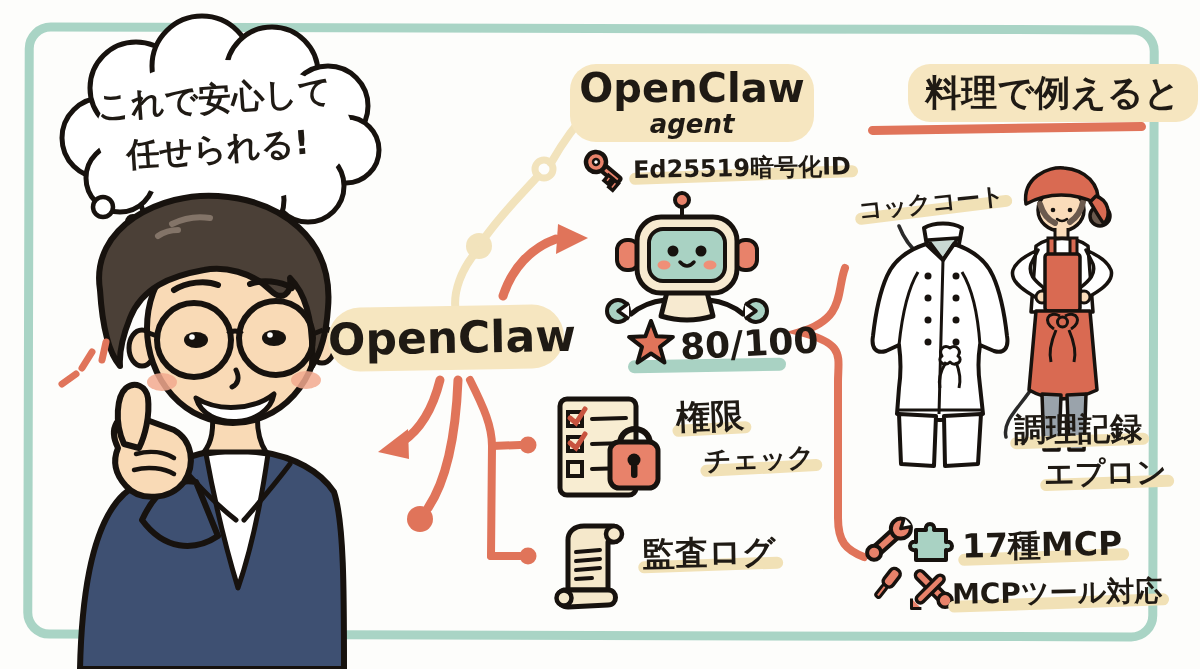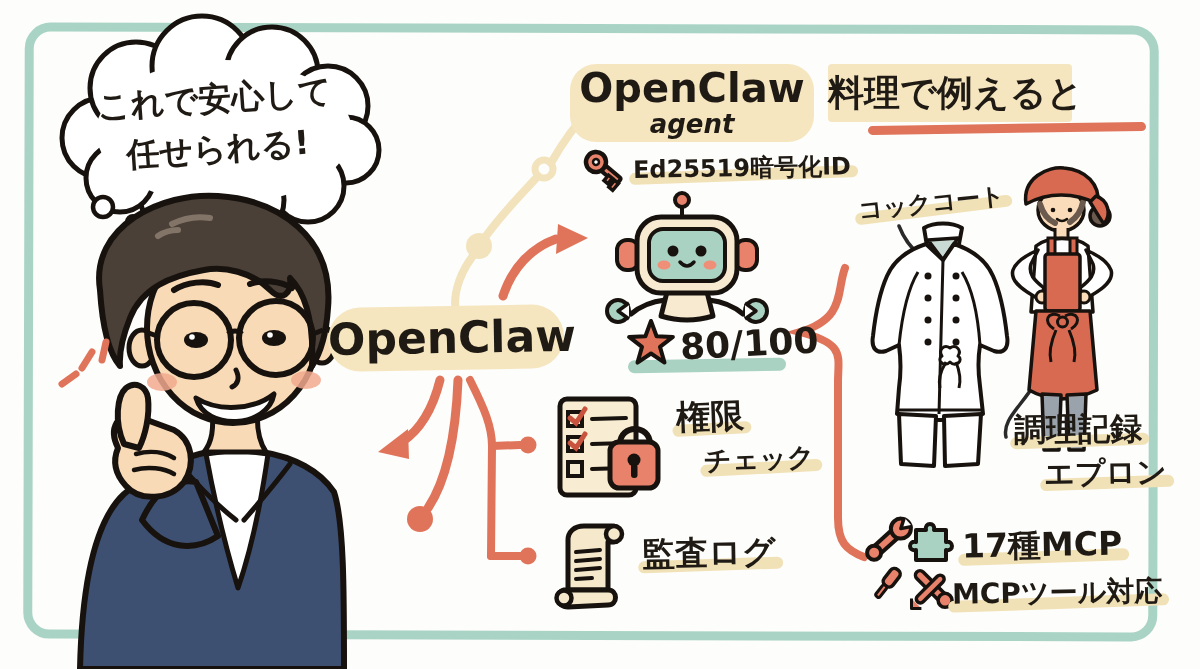--- a/index.html
+++ b/index.html
@@ -195,21 +195,21 @@
     <path d="M 38 10 L 66 10 C 77 10 77 26 66 26 L 62 26 L 62 74 L 22 74 L 22 24 C 22 16 28 10 38 10 Z" fill="#f5e8cb" stroke="#17120e" stroke-width="5" stroke-linejoin="round"></path>
     <circle cx="68" cy="18" r="8" fill="#f5e8cb" stroke="#17120e" stroke-width="4.5"></circle>
     <path d="M 18 74 L 62 74 C 72 74 72 89 62 89 L 22 91 C 10 91 9 76 18 74 Z" fill="#f5e8cb" stroke="#17120e" stroke-width="5" stroke-linejoin="round"></path>
     <circle cx="18" cy="82" r="7.5" fill="#f5e8cb" stroke="#17120e" stroke-width="4.5"></circle>
     <path d="M 30 36 L 54 34 M 30 45 L 54 43 M 30 54 L 54 52 M 30 63 L 46 62" stroke="#17120e" stroke-width="4" stroke-linecap="round"></path>
   </svg>
   <div class="t" style="left:642px;top:535px;font-size:33px;transform:rotate(-1deg);">
     <span class="mk">監査ログ</span>
   </div>
 
-  <div class="pill" style="left:828px;top:64px;width:244px;height:58px;border-radius:4px;">
+  <div class="pill" style="left:908px;top:64px;width:290px;height:58px;border-radius:22px;">
     <div class="t" style="position:static;font-size:36px;line-height:58px;">料理で例えると</div>
   </div>
   <div class="bar" style="left:868px;top:124px;width:278px;height:9px;background:#e0745a;transform:rotate(-0.8deg);z-index:2;"></div>
 
   <div class="t" style="left:858px;top:190px;font-size:24px;transform:rotate(-6deg);">
     <span class="mk">コックコート</span>
   </div>
 
   <svg style="left:866px;top:218px;width:148px;height:252px;z-index:2;" viewBox="0 0 148 252">
     <path d="M 58 10 C 68 4 86 4 96 10 L 93 26 L 61 28 Z" fill="#ffffff" stroke="#17120e" stroke-width="4" stroke-linejoin="round"></path>

